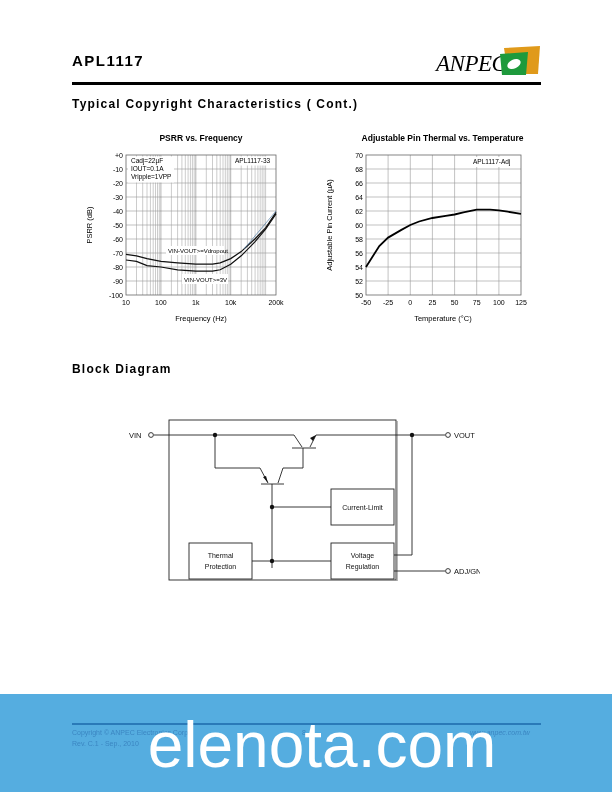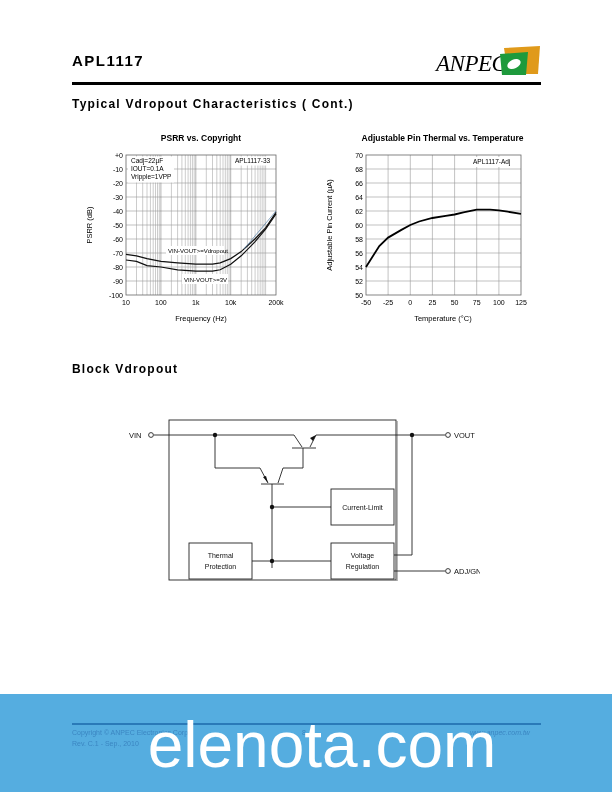--- a/index.html
+++ b/index.html
@@ -22,23 +22,23 @@
 
 <div class="abs hdr-title">APL1117</div>
 <div class="abs logo-text">ANPEC</div>
 <svg class="abs" style="left:498px;top:44px" width="44" height="32">
   <path d="M6 4 L42 2 L40 30 L10 30 Z" fill="#e09a1a"></path>
   <path d="M2 10 L30 8 L28 31 L4 31 Z" fill="#1e9a3c"></path>
   <ellipse cx="16" cy="20" rx="7" ry="4.5" transform="rotate(-25 16 20)" fill="#ffffff"></ellipse>
 </svg>
 <div class="abs hdr-rule"></div>
 
-<div class="abs section-title" style="left:72px;top:97px">Typical Vdropout Characteristics ( Cont.)</div>
-
-<div class="abs chart-title" style="left:126px;top:133px;width:150px">PSRR vs. Copyright</div>
+<div class="abs section-title" style="left:72px;top:97px">Typical Copyright Characteristics ( Cont.)</div>
+
+<div class="abs chart-title" style="left:126px;top:133px;width:150px">PSRR vs. Frequency</div>
 <svg class="abs" style="left:80px;top:145px" width="220" height="185">
   <g transform="translate(46,10)">
 
     <g stroke="#999" stroke-width="0.6">
       <line x1="0" y1="14" x2="150" y2="14"></line>
         <line x1="0" y1="28" x2="150" y2="28"></line>
       <line x1="0" y1="42" x2="150" y2="42"></line>
         <line x1="0" y1="56" x2="150" y2="56"></line>
       <line x1="0" y1="70" x2="150" y2="70"></line>
         <line x1="0" y1="84" x2="150" y2="84"></line>
@@ -174,21 +174,21 @@
       <text x="88.6" y="150">50</text>
       <text x="110.7" y="150">75</text>
       <text x="132.9" y="150">100</text>
       <text x="155" y="150">125</text>
     </g>
     <text x="77" y="166" font-size="7.5" text-anchor="middle">Temperature (°C)</text>
     <text transform="translate(-34,70) rotate(-90)" font-size="7.5" text-anchor="middle">Adjustable Pin Current (µA)</text>
   </g>
 </svg>
 
-<div class="abs section-title" style="left:72px;top:362px">Block Vdropout</div>
+<div class="abs section-title" style="left:72px;top:362px">Block Diagram</div>
 
 <svg class="abs" style="left:120px;top:410px" width="360" height="200">
   <g stroke="#222" stroke-width="0.9" fill="none">
 
     <rect x="49" y="10" width="227" height="160"></rect>
     <line x1="277" y1="11" x2="277" y2="171" stroke="#888" stroke-width="1.2"></line>
 
     <line x1="34" y1="25" x2="174" y2="25"></line>
     <circle cx="31" cy="25" r="2.4" fill="#fff"></circle>
 

